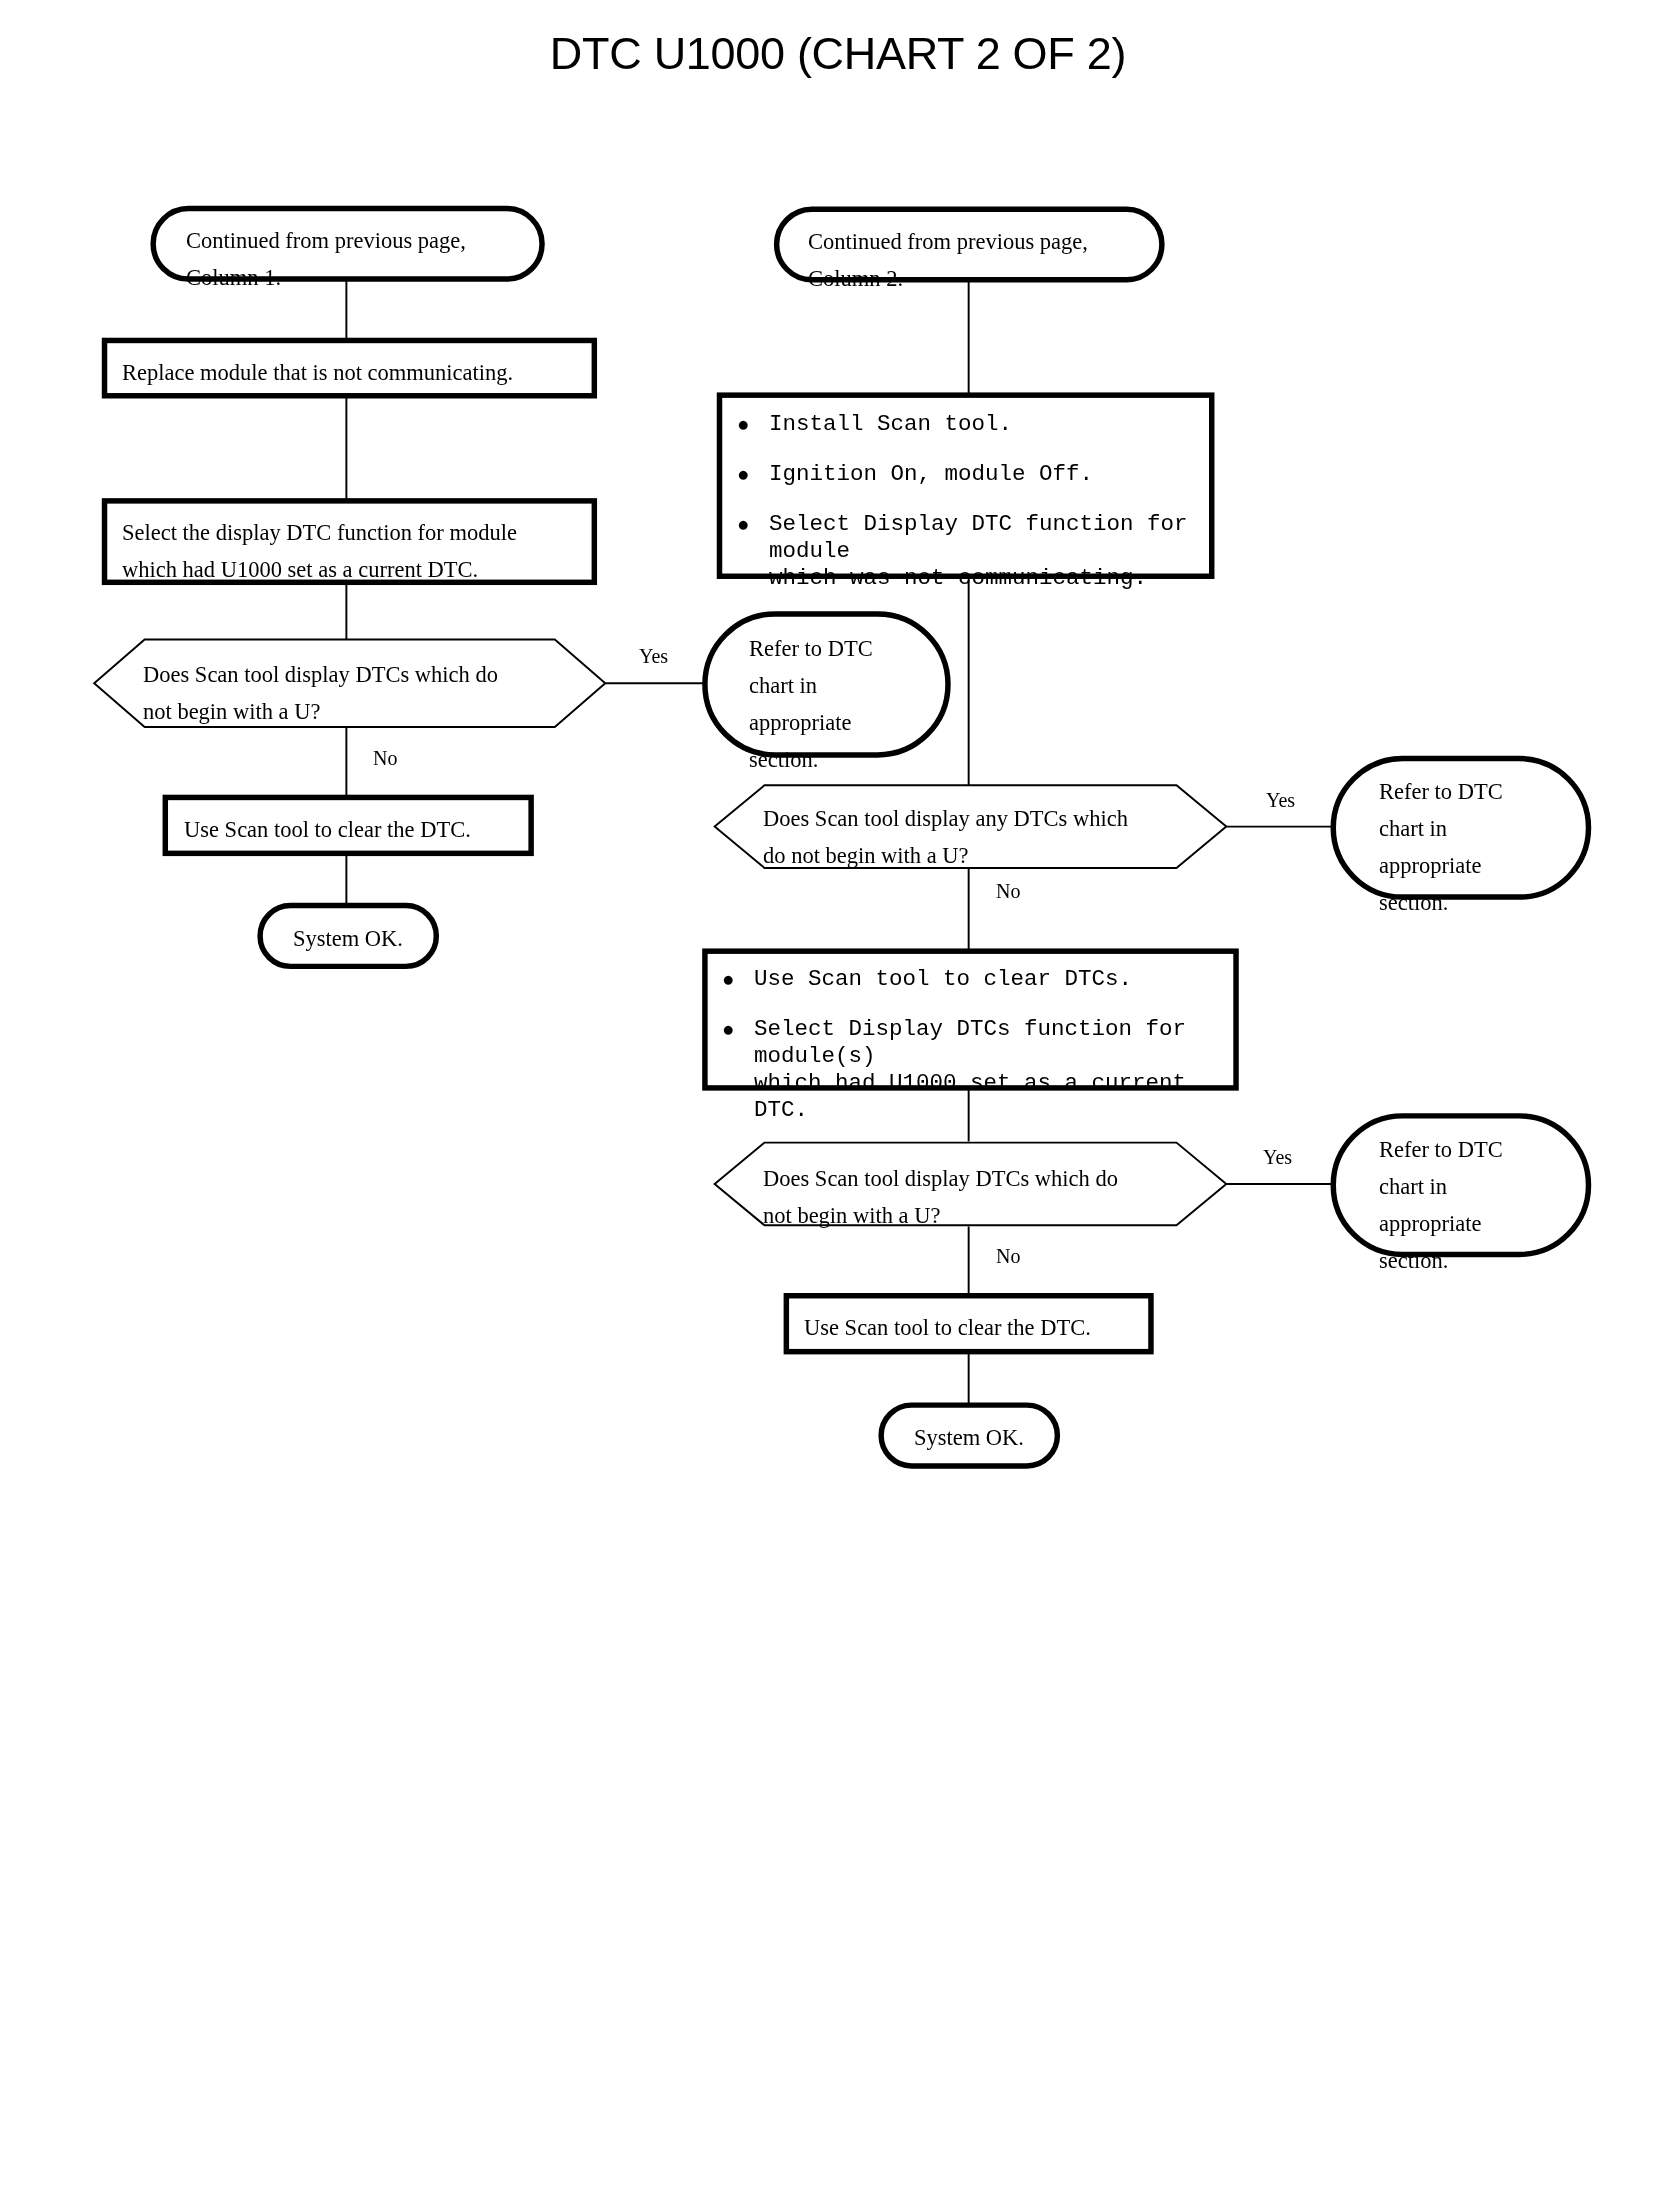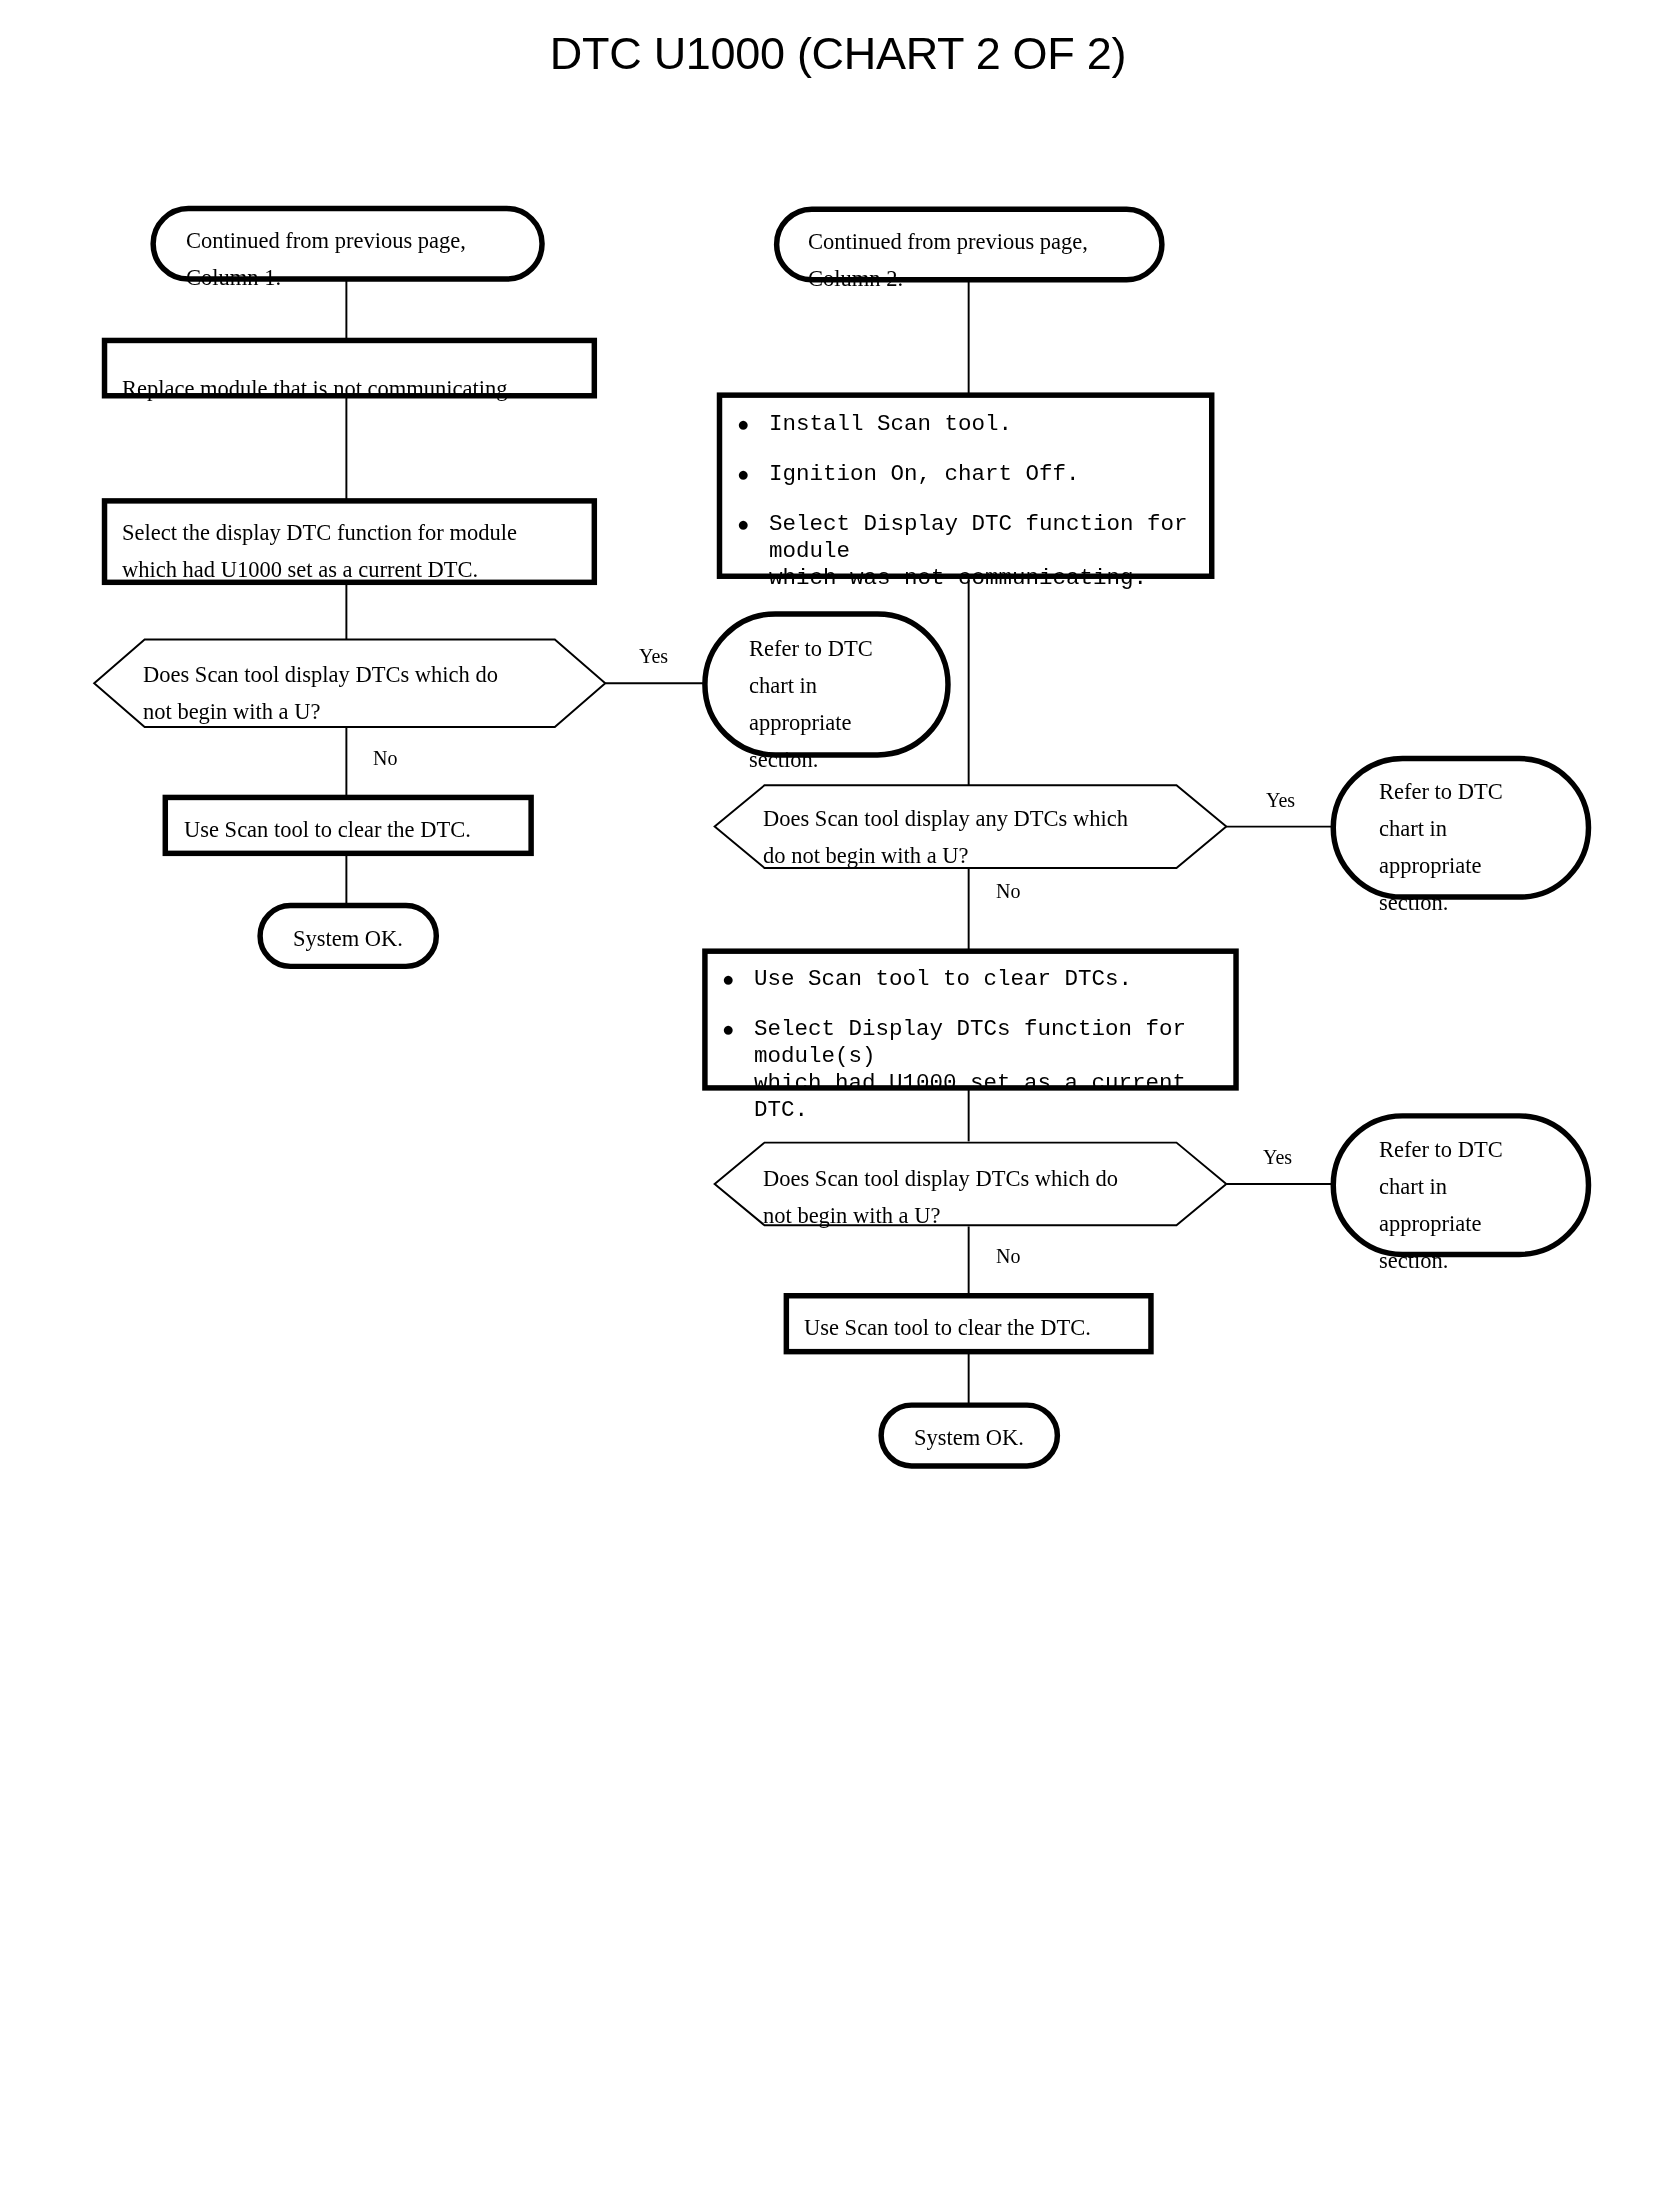--- a/index.html
+++ b/index.html
@@ -139,21 +139,21 @@
     <rect class="shape-stroke-thick" x="2194" y="1836" width="420" height="228" rx="114" ry="114"></rect>
 
     <rect class="shape-stroke-thick" x="1294" y="2132" width="600" height="92"></rect>
 
     <rect class="shape-stroke-thick" x="1450" y="2312" width="290" height="100" rx="50" ry="50"></rect>
   </svg>
 
   <div class="node-text" style="left:186px; top:222px; width:353px;">Continued from previous page,
 Column 1.</div>
 
-  <div class="node-text" style="left:122px; top:354px; width:462px;margin-top:16px;">Replace module that is not communicating.</div>
+  <div class="node-text" style="left:122px; top:354px; width:462px;">Replace module that is not communicating.</div>
 
   <div class="node-text" style="left:122px; top:514px; width:468px;">Select the display DTC function for module
 which had U1000 set as a current DTC.</div>
 
   <div class="node-text" style="left:143px; top:656px; width:432px;">Does Scan tool display DTCs which do
 not begin with a U?</div>
 
   <div class="edge-label" style="left:639px; top:644px;">Yes</div>
 
   <div class="node-text" style="left:749px; top:630px; width:195px;">Refer to DTC
@@ -170,21 +170,21 @@
   <div class="node-text" style="left:808px; top:223px; width:346px;">Continued from previous page,
 Column 2.</div>
 
   <div class="bullet-list" style="left:737px; top:411px; width:462px;">
     <div class="bullet-row" style="margin-bottom:23px;">
       <span class="bullet-dot">●</span>
       <span class="bullet-body">Install Scan tool.</span>
     </div>
     <div class="bullet-row" style="margin-bottom:23px;">
       <span class="bullet-dot">●</span>
-      <span class="bullet-body">Ignition On, chart Off.</span>
+      <span class="bullet-body">Ignition On, module Off.</span>
     </div>
     <div class="bullet-row">
       <span class="bullet-dot">●</span>
       <span class="bullet-body">Select Display DTC function for module
 which was not communicating.</span>
     </div>
   </div>
 
   <div class="node-text" style="left:763px; top:800px; width:425px;">Does Scan tool display any DTCs which
 do not begin with a U?</div>

